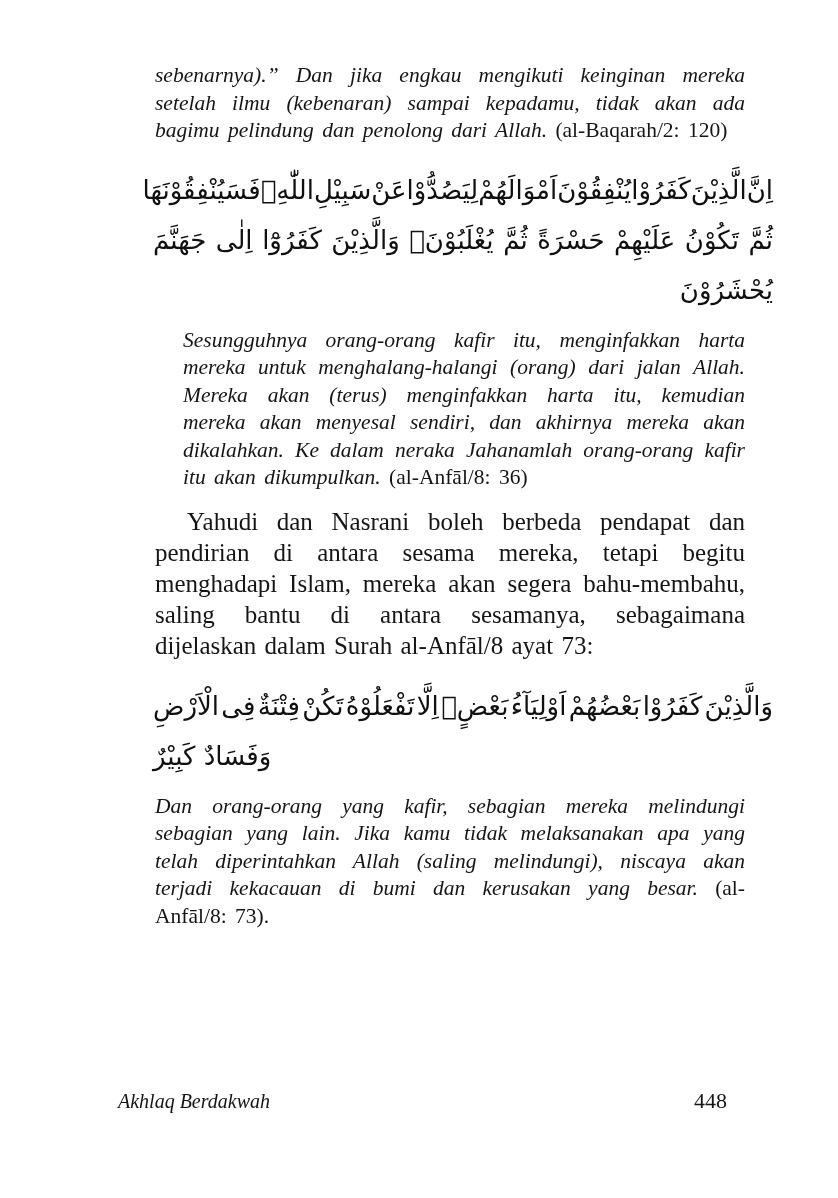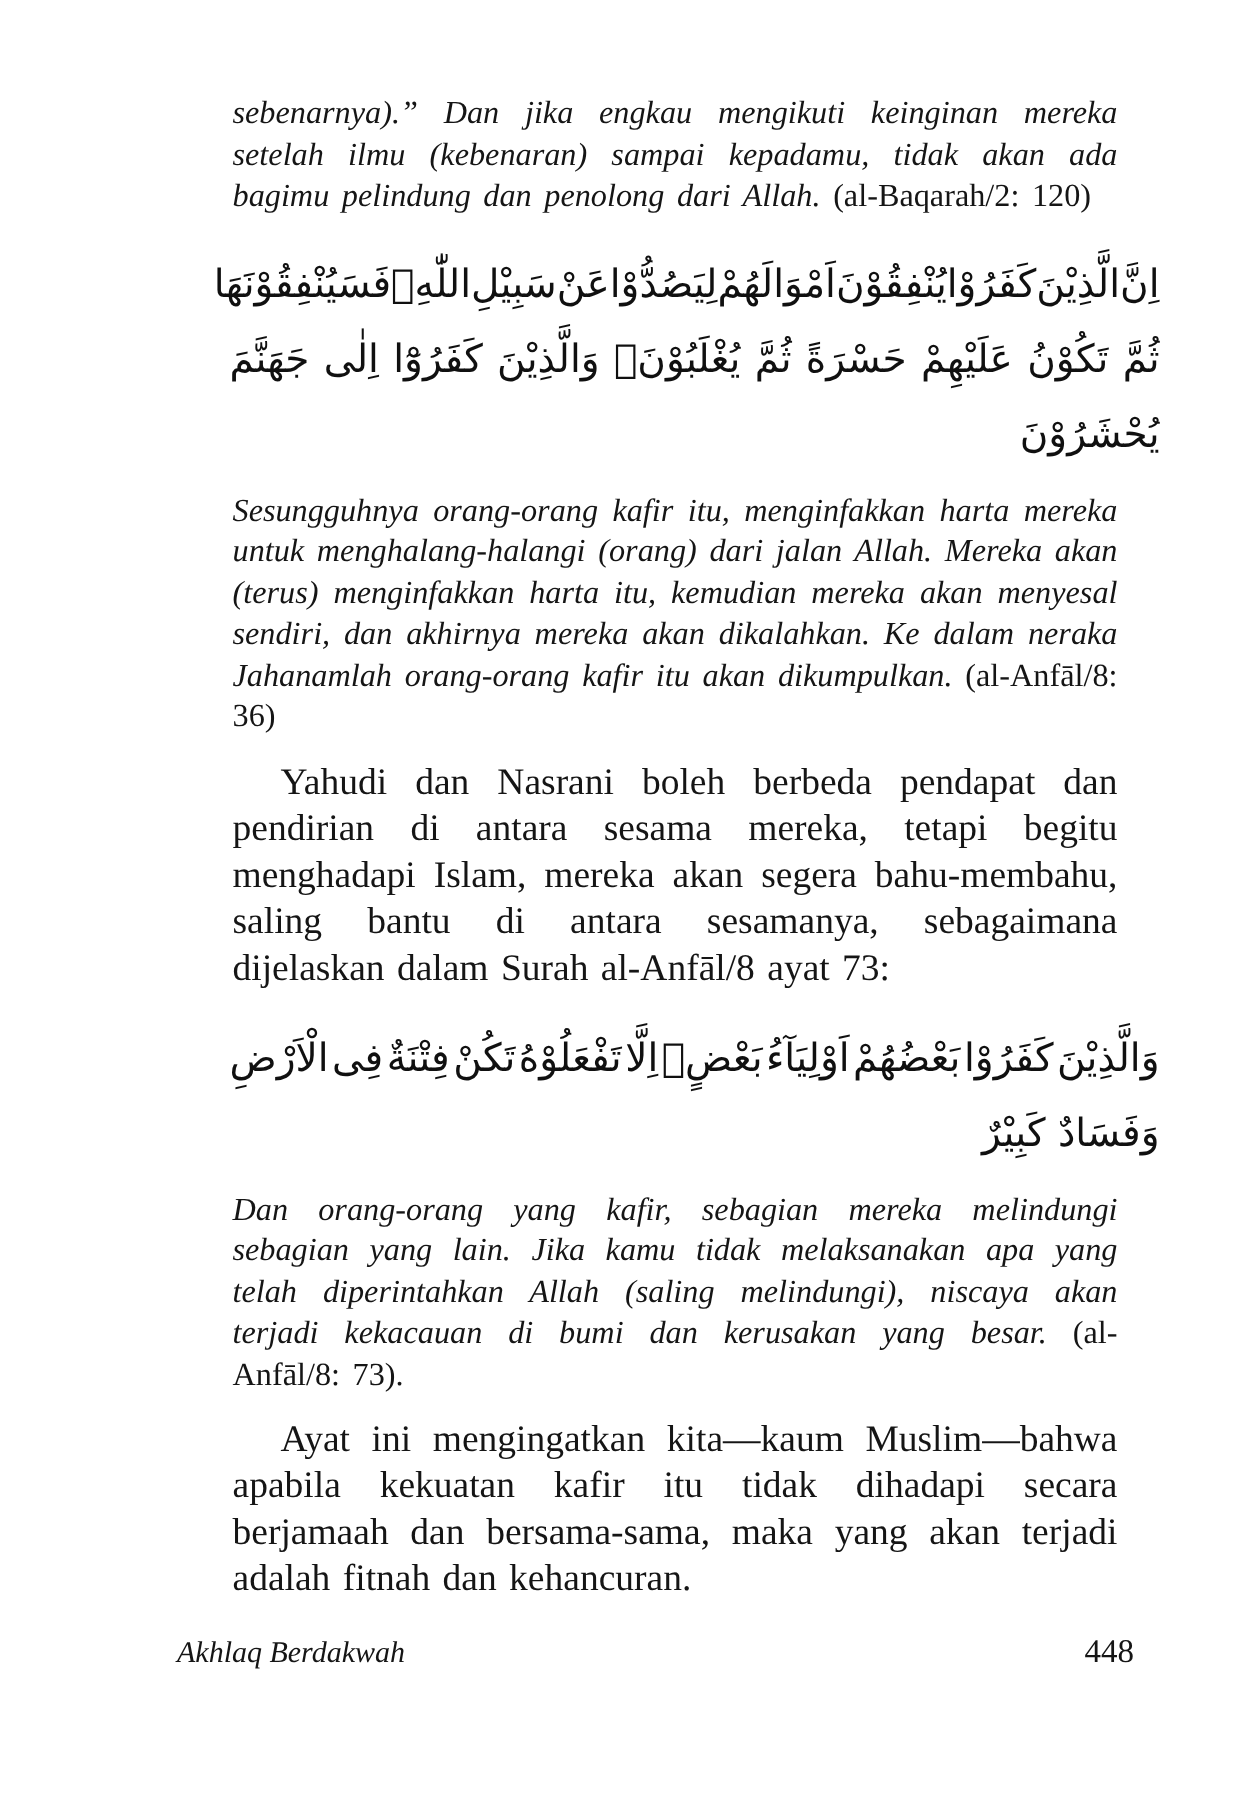--- a/index.html
+++ b/index.html
@@ -55,31 +55,31 @@
     white-space: nowrap;
   }
   .ar-last-left {
     display: block;
     text-align: right;
     height: 50px;
     line-height: 50px;
   }
   .ar-last-right {
     display: block;
-    text-align: right;
+    text-align: left;
     height: 50px;
     line-height: 50px;
   }
-  .mt-12 { margin-top: 12px; }
+  .mt-12 { margin-top: 12px; margin-left: 28px; }
   .mt-14 { }
   
   .footer {
     position: absolute;
     left: 118px;
-    right: 82px;
+    right: 111px;
     top: 1088px;
     display: flex;
     justify-content: space-between;
     align-items: baseline;
   }
   .footer-title {
     font-style: italic;
     font-size: 20px;
   }
   .footer-page {
@@ -139,20 +139,19 @@
         <span>تَكُنْ</span>
         <span>فِتْنَةٌ</span>
         <span>فِى</span>
         <span>الْاَرْضِ</span>
       </div>
     <div class="ar-last-right">وَفَسَادٌ كَبِيْرٌ</div>
   </div>
 
   <p class="p-italic mt-14"><span>Dan orang-orang yang kafir, sebagian mereka melindungi sebagian yang lain. Jika kamu tidak melaksanakan apa yang telah diperintahkan Allah (saling melindungi), niscaya akan terjadi kekacauan di bumi dan kerusakan yang besar.</span><span class="ref"> (al-Anfāl/8: 73).</span></p>
 
-  <p class="p-body">Ayat ini mengingatkan kita—kaum Muslim—bahwa apabila kekuatan kafir itu tidak dihadapi secara berjamaah dan bersama-sama, maka yang akan terjadi adalah fitnah dan kehancuran.</p>
 
   <div class="footer">
     <span class="footer-title">Akhlaq Berdakwah</span>
     <span class="footer-page">448</span>
   </div>
 
 </div>
 
 </body></html>

